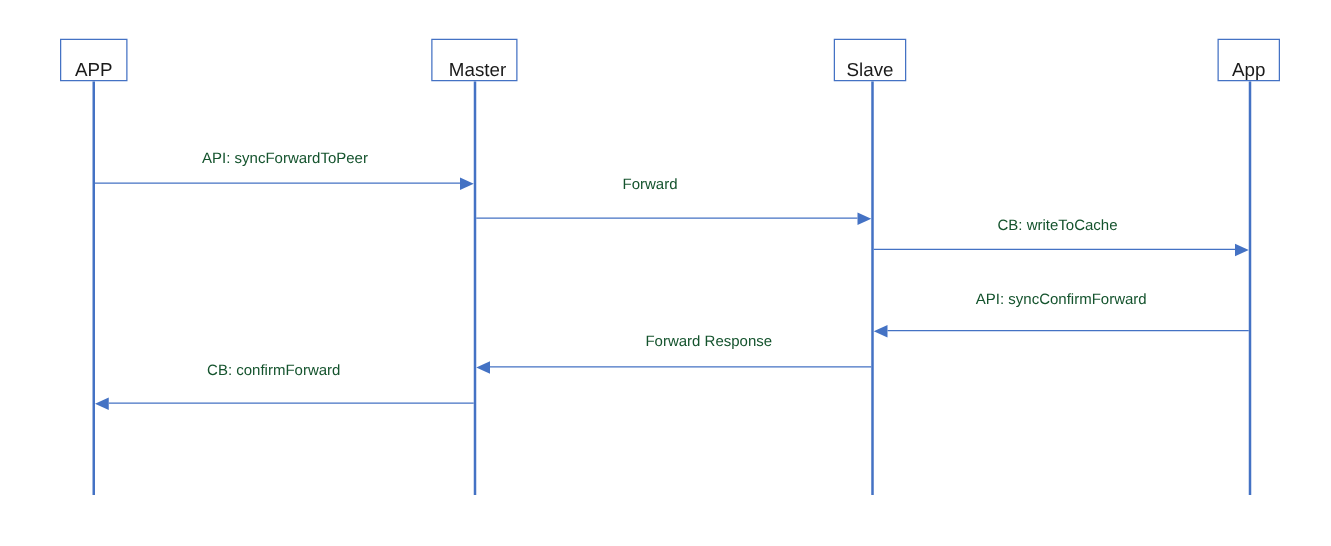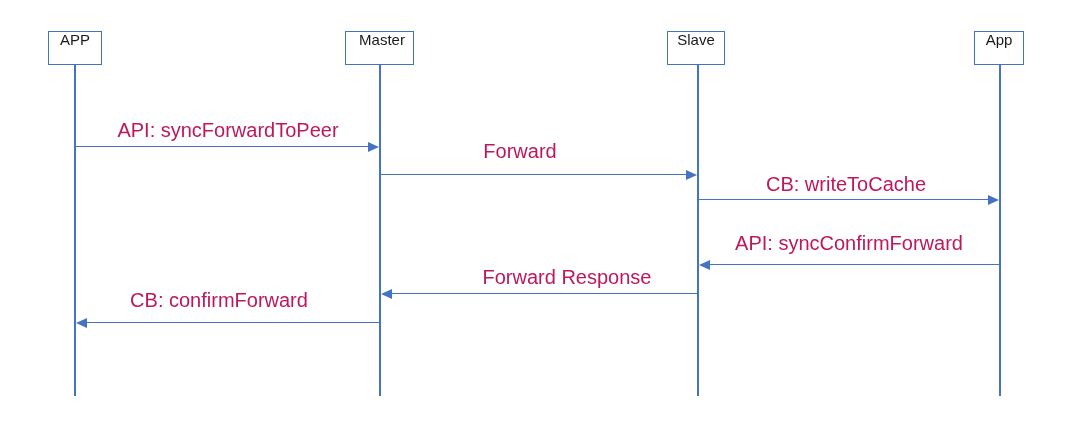--- a/index.html
+++ b/index.html
@@ -19,21 +19,21 @@
     overflow: hidden;
   }
   
   .participant {
     position: absolute;
     box-sizing: border-box;
     border: 1.6px solid #4472C4;
     background: #ffffff;
     height: 34px;
     display: flex;
-    align-items: flex-start;
+    align-items: flex-end;
     justify-content: center;
     color: #1a1a1a;
     font-size: 15px;
     line-height: 1;
     white-space: nowrap;
     padding: 0 9px;
   }
   
   .lifeline {
     position: absolute;
@@ -54,22 +54,22 @@
     border-bottom: 5px solid transparent;
   }
   .arrow-head.right {
     border-left: 11px solid #4472C4;
   }
   .arrow-head.left {
     border-right: 11px solid #4472C4;
   }
   .msg-label {
     position: absolute;
-    color: #be185d;
-    font-size: 20px;
+    color: #14532d;
+    font-size: 12px;
     line-height: 1;
     white-space: nowrap;
     text-align: center;
     transform: translateX(-50%);
   }
 </style>
 </head>
 <body>
 
 <div id="canvas">

